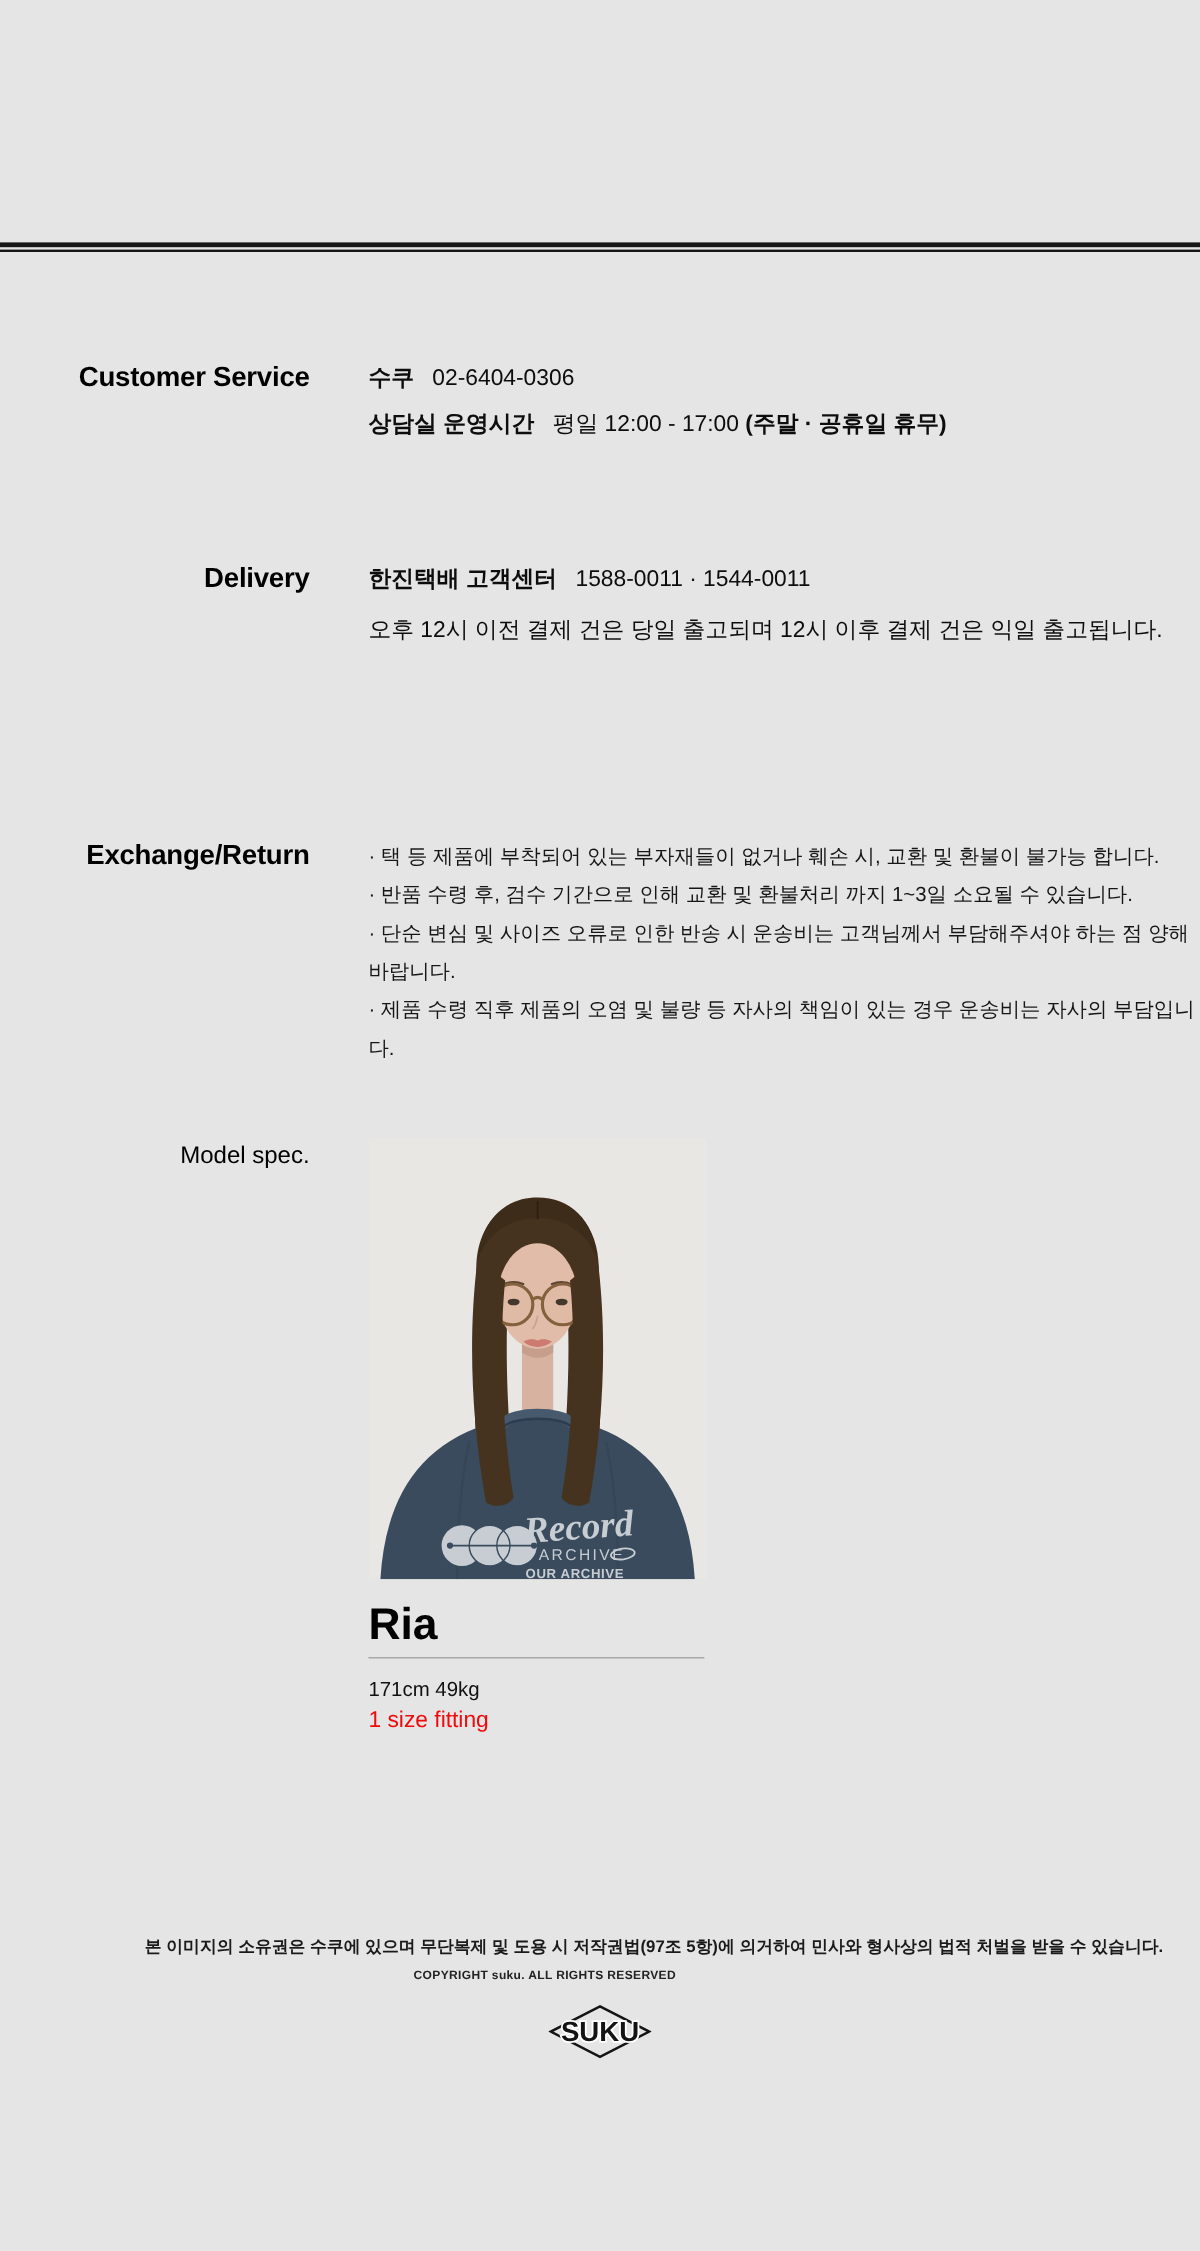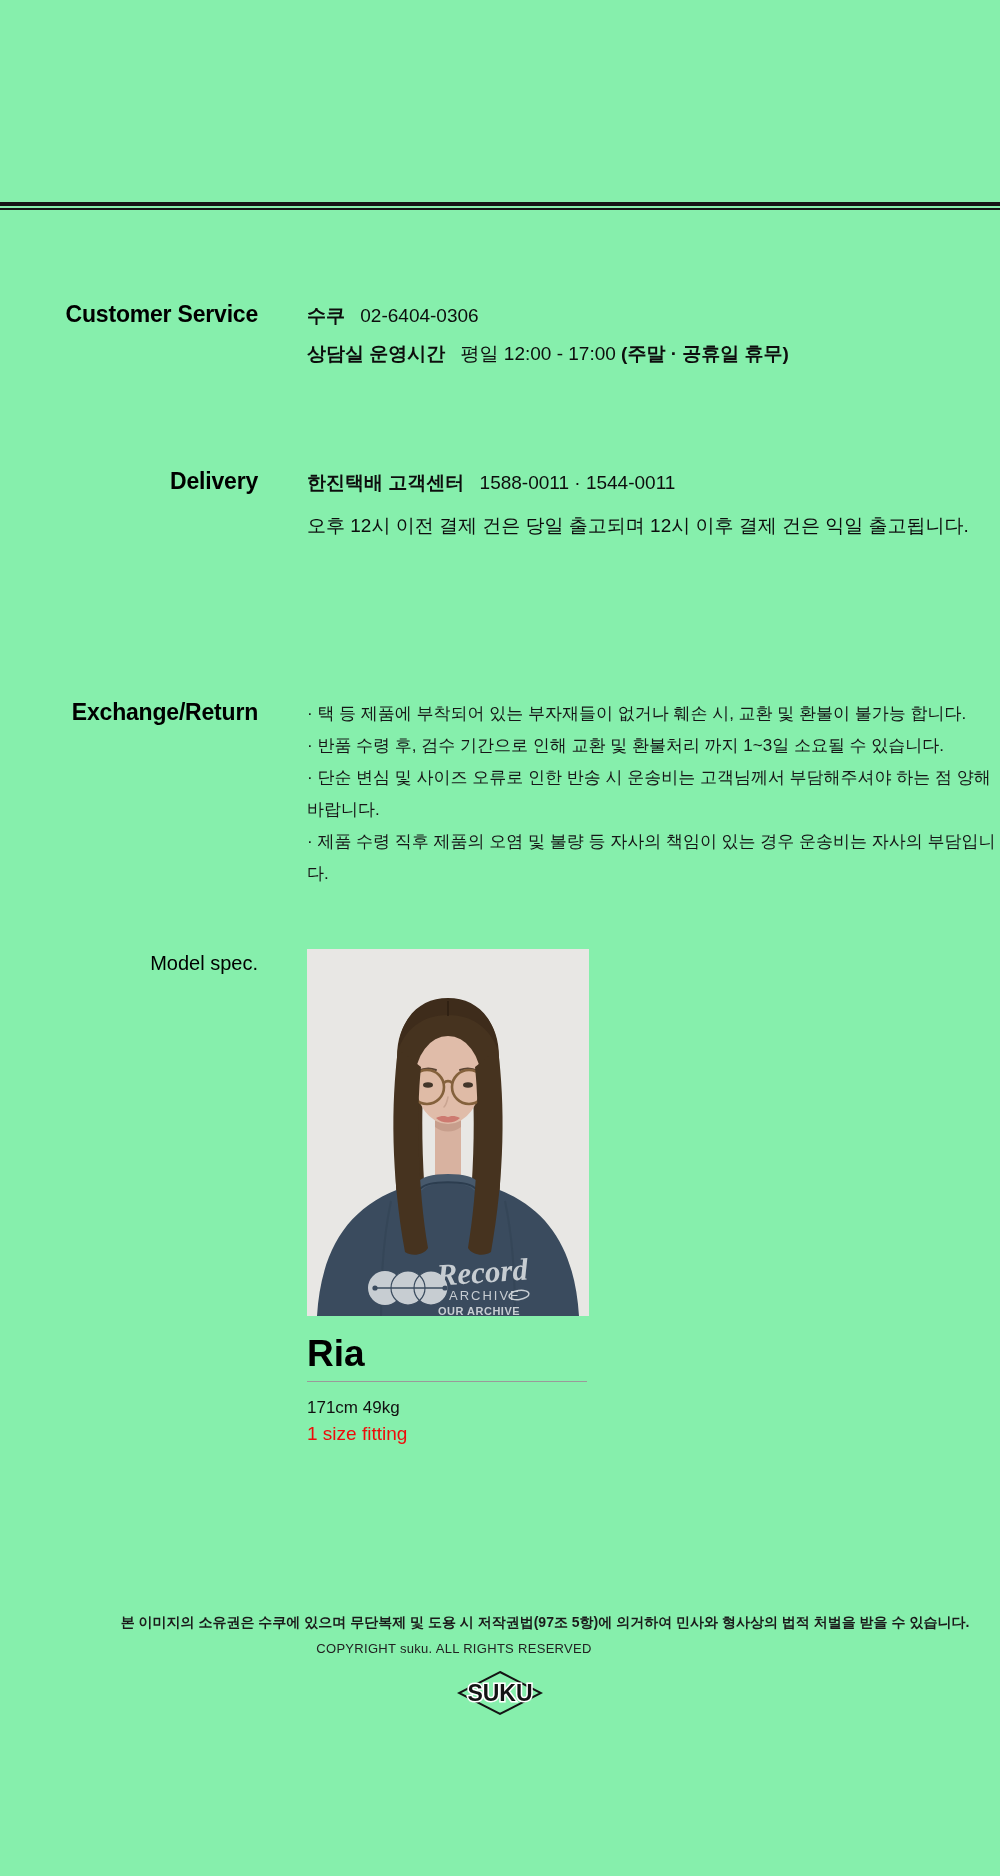--- a/index.html
+++ b/index.html
@@ -1,17 +1,17 @@
 <!DOCTYPE html>
 <html><head>
 <meta charset="utf-8">
 <style>
   html,body{margin:0;padding:0;background:#ffffff;}
   .page{
-    position:relative;width:1000px;height:1876px;margin:0 auto;background:#86efac;
+    position:relative;width:1000px;height:1876px;margin:0 auto;background:#e5e5e5;
     font-family:"Liberation Sans", sans-serif;color:#111;overflow:hidden;
   }
   
   .rule{position:absolute;left:0;top:202px;width:1000px;}
   .rule .thick{height:4px;background:#161616;}
   .rule .thin{height:2px;background:#161616;margin-top:2px;}
 
   
   .section{position:absolute;left:0;width:1000px;}
   .sec-heading{
@@ -33,21 +33,21 @@
   .model-photo{position:absolute;left:307px;top:949px;width:282px;height:367px;}
   .model-name{position:absolute;left:307px;top:1334px;font-size:37px;font-weight:700;color:#000;line-height:40px;}
   .model-underline{position:absolute;left:307px;top:1381px;width:280px;height:1px;background:#9a9a9a;}
   .model-spec{position:absolute;left:307px;top:1395px;font-size:17px;line-height:26px;color:#111;}
   .model-fitting{position:absolute;left:307px;top:1421px;font-size:19px;line-height:26px;color:#ee0b0b;}
 
   
   .footer-legal{position:absolute;left:0;top:1612px;width:1000px;text-align:center;
     font-size:14px;font-weight:700;line-height:20px;color:#1a1a1a;margin-left:45px;}
   .footer-copy{position:absolute;left:0;top:1641px;width:908px;text-align:center;
-    font-size:13px;font-weight:400;letter-spacing:0.3px;color:#222;}
+    font-size:10px;font-weight:700;letter-spacing:0.3px;color:#222;}
   .footer-logo{position:absolute;left:457px;top:1670px;width:86px;height:46px;}
 </style>
 </head>
 <body>
 
 <div class="page">
 
   <div class="rule">
     <div class="thick"></div>
     <div class="thin"></div>

